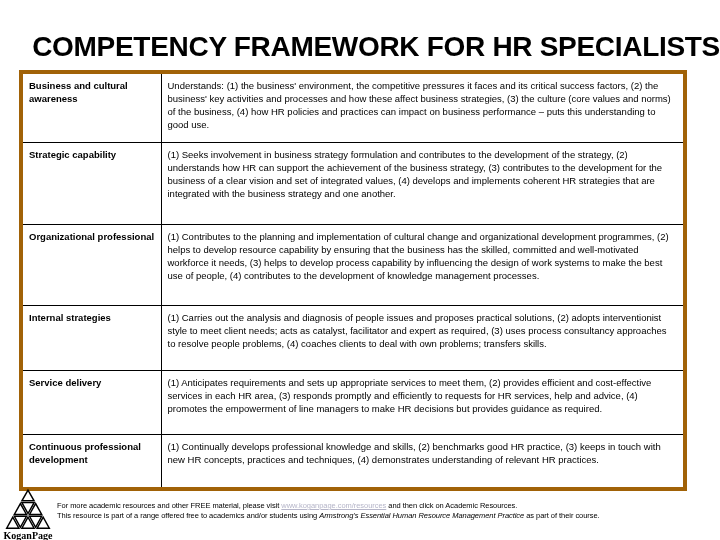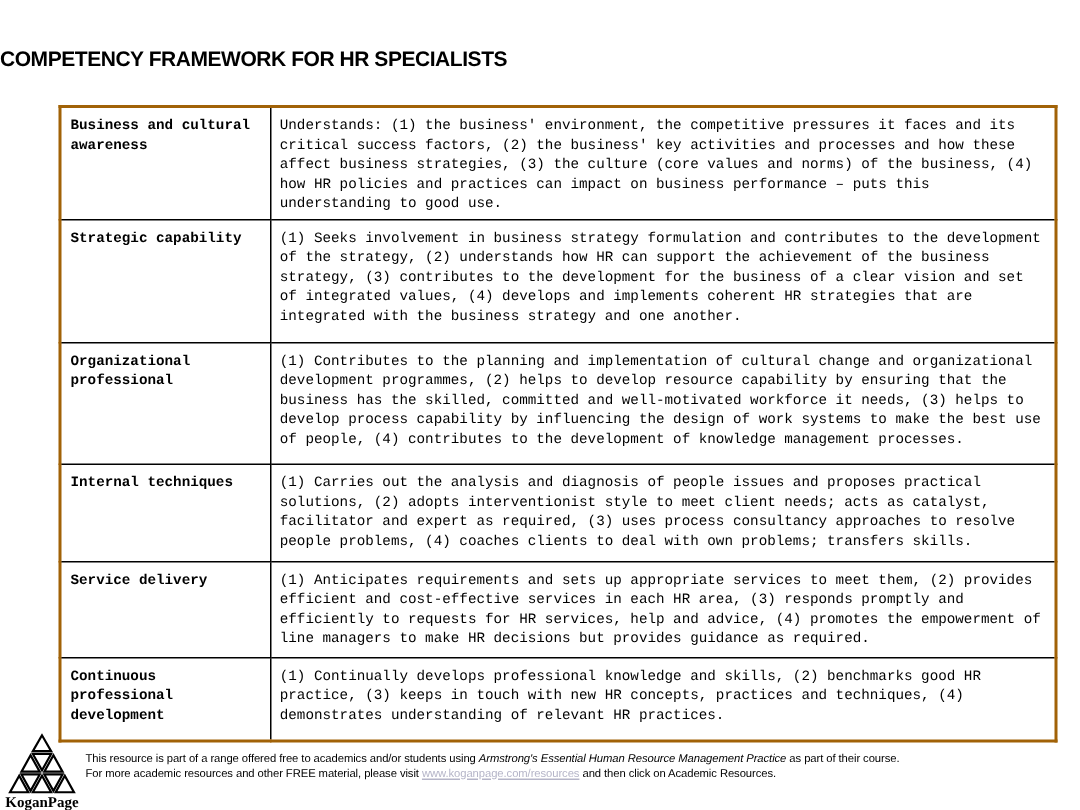--- a/index.html
+++ b/index.html
@@ -7,34 +7,33 @@
   body {
     width: 720px; height: 540px;
     position: relative;
     font-family: "Liberation Sans", sans-serif;
     color: #000;
     overflow: hidden;
   }
   .slide-title {
     position: absolute;
     top: 31px; left: 0; width: 720px;
-    text-align: left;
-    font-size: 14px;
+    text-align: right;
+    font-size: 28px;
     font-weight: bold;
     letter-spacing: -0.3px;
     white-space: nowrap;
   }
   table.comp-table {
     position: absolute;
-    left: 39px; top: 70px;
+    left: 19px; top: 70px;
     width: 664px;
     border-collapse: collapse;
-    border: 2px solid #a16207;
+    border: 4px solid #a16207;
     table-layout: fixed;
-    font-family: Liberation Mono, monospace;
   }
   table.comp-table td {
     border: 1px solid #000;
     vertical-align: top;
     padding: 5px 6px 4px 6px;
     font-size: 9.5px;
     line-height: 13px;
   }
   td.comp-name { width: 140px; font-weight: bold; }
   td.comp-desc { width: 524px; }
@@ -92,21 +91,21 @@
     </tr>
     <tr class="r2">
       <td class="comp-name">Strategic capability</td>
       <td class="comp-desc">(1) Seeks involvement in business strategy formulation and contributes to the development of the strategy, (2) understands how HR can support the achievement of the business strategy, (3) contributes to the development for the business of a clear vision and set of integrated values, (4) develops and implements coherent HR strategies that are integrated with the business strategy and one another.</td>
     </tr>
     <tr class="r3">
       <td class="comp-name">Organizational professional</td>
       <td class="comp-desc">(1) Contributes to the planning and implementation of cultural change and organizational development programmes, (2) helps to develop resource capability by ensuring that the business has the skilled, committed and well-motivated workforce it needs, (3) helps to develop process capability by influencing the design of work systems to make the best use of people, (4) contributes to the development of knowledge management processes.</td>
     </tr>
     <tr class="r4">
-      <td class="comp-name">Internal techniques</td>
+      <td class="comp-name">Internal strategies</td>
       <td class="comp-desc">(1) Carries out the analysis and diagnosis of people issues and proposes practical solutions, (2) adopts interventionist style to meet client needs; acts as catalyst, facilitator and expert as required, (3) uses process consultancy approaches to resolve people problems, (4) coaches clients to deal with own problems; transfers skills.</td>
     </tr>
     <tr class="r5">
       <td class="comp-name">Service delivery</td>
       <td class="comp-desc">(1) Anticipates requirements and sets up appropriate services to meet them, (2) provides efficient and cost-effective services in each HR area, (3) responds promptly and efficiently to requests for HR services, help and advice, (4) promotes the empowerment of line managers to make HR decisions but provides guidance as required.</td>
     </tr>
     <tr class="r6">
       <td class="comp-name">Continuous professional development</td>
       <td class="comp-desc">(1) Continually develops professional knowledge and skills, (2) benchmarks good HR practice, (3) keeps in touch with new HR concepts, practices and techniques, (4) demonstrates understanding of relevant HR practices.</td>
     </tr>
@@ -126,16 +125,16 @@
           <polygon points="16.7,60 50,60 33.3,90" transform="translate(33.3,70) scale(0.80) translate(-33.3,-70)"></polygon>
           <polygon points="50,60 33.3,90 66.7,90" transform="translate(50,80) scale(0.80) translate(-50,-80)"></polygon>
           <polygon points="50,60 83.3,60 66.7,90" transform="translate(66.7,70) scale(0.80) translate(-66.7,-70)"></polygon>
           <polygon points="83.3,60 66.7,90 100,90" transform="translate(83.3,80) scale(0.80) translate(-83.3,-80)"></polygon>
         </g>
       </svg>
     </span>
     <div class="logo-text">KoganPage</div>
   </div>
   <div class="footer-text">
+    <div><span>For more academic resources and other FREE material, please visit </span><a class="resources-link">www.koganpage.com/resources</a><span> and then click on Academic Resources.</span></div>
     <div><span>This resource is part of a range offered free to academics and/or students using </span><i>Armstrong's Essential Human Resource Management Practice</i><span> as part of their course.</span></div>
-    <div><span>For more academic resources and other FREE material, please visit </span><a class="resources-link">www.koganpage.com/resources</a><span> and then click on Academic Resources.</span></div>
   </div>
 </div>
 
 </body></html>

